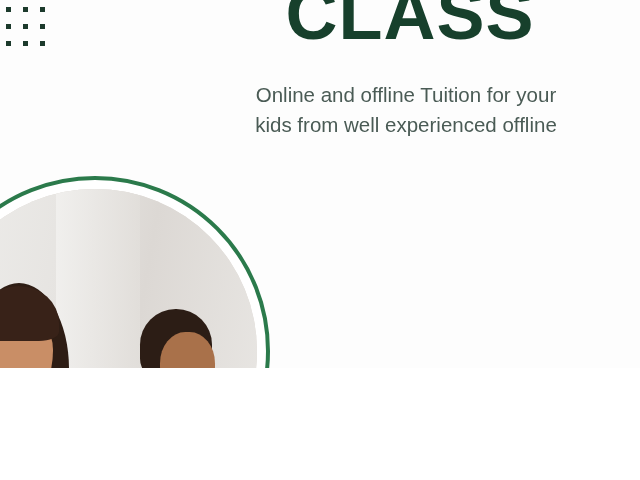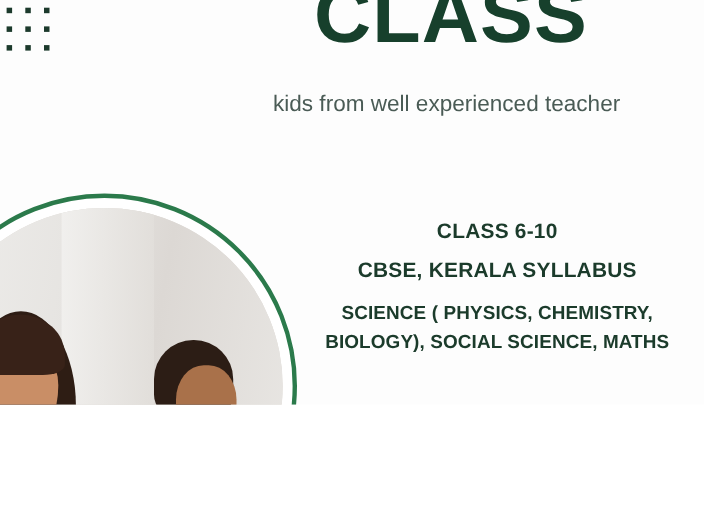--- a/index.html
+++ b/index.html
@@ -378,31 +378,24 @@
       <span class="dot" style="left: 17px; top: 34px; width: 5px; height: 5px;"></span>
       <span class="dot" style="left: 34px; top: 34px; width: 5px; height: 5px;"></span>
       <span class="dot" style="left: 0px; top: 51px; width: 5px; height: 5px;"></span>
       <span class="dot" style="left: 17px; top: 51px; width: 5px; height: 5px;"></span>
       <span class="dot" style="left: 34px; top: 51px; width: 5px; height: 5px;"></span>
     </div>
 
   <div class="headline">CLASS</div>
 
   <div class="subhead">
-    <div>kids from well experienced teacher</div>
+    <div>Online and offline Tuition for your</div>
+    <div>kids from well experienced offline</div>
   </div>
 
-  <div class="details">
-    <div class="line l-class">CLASS 6-10</div>
-    <div class="line l-syllabus">CBSE, KERALA SYLLABUS</div>
-    <div class="line l-subjects">
-      <div>SCIENCE ( PHYSICS, CHEMISTRY,</div>
-      <div>BIOLOGY), SOCIAL SCIENCE, MATHS</div>
-    </div>
-  </div>
 
   <div id="green-wedge"></div>
 
   <div id="photo-wrap">
     <div id="photo-ring">
       <div id="photo-clip">
         <div class="ph-bg"></div>
         <div class="ph-curtain"></div>
 
         <div class="ph-desk"></div>

